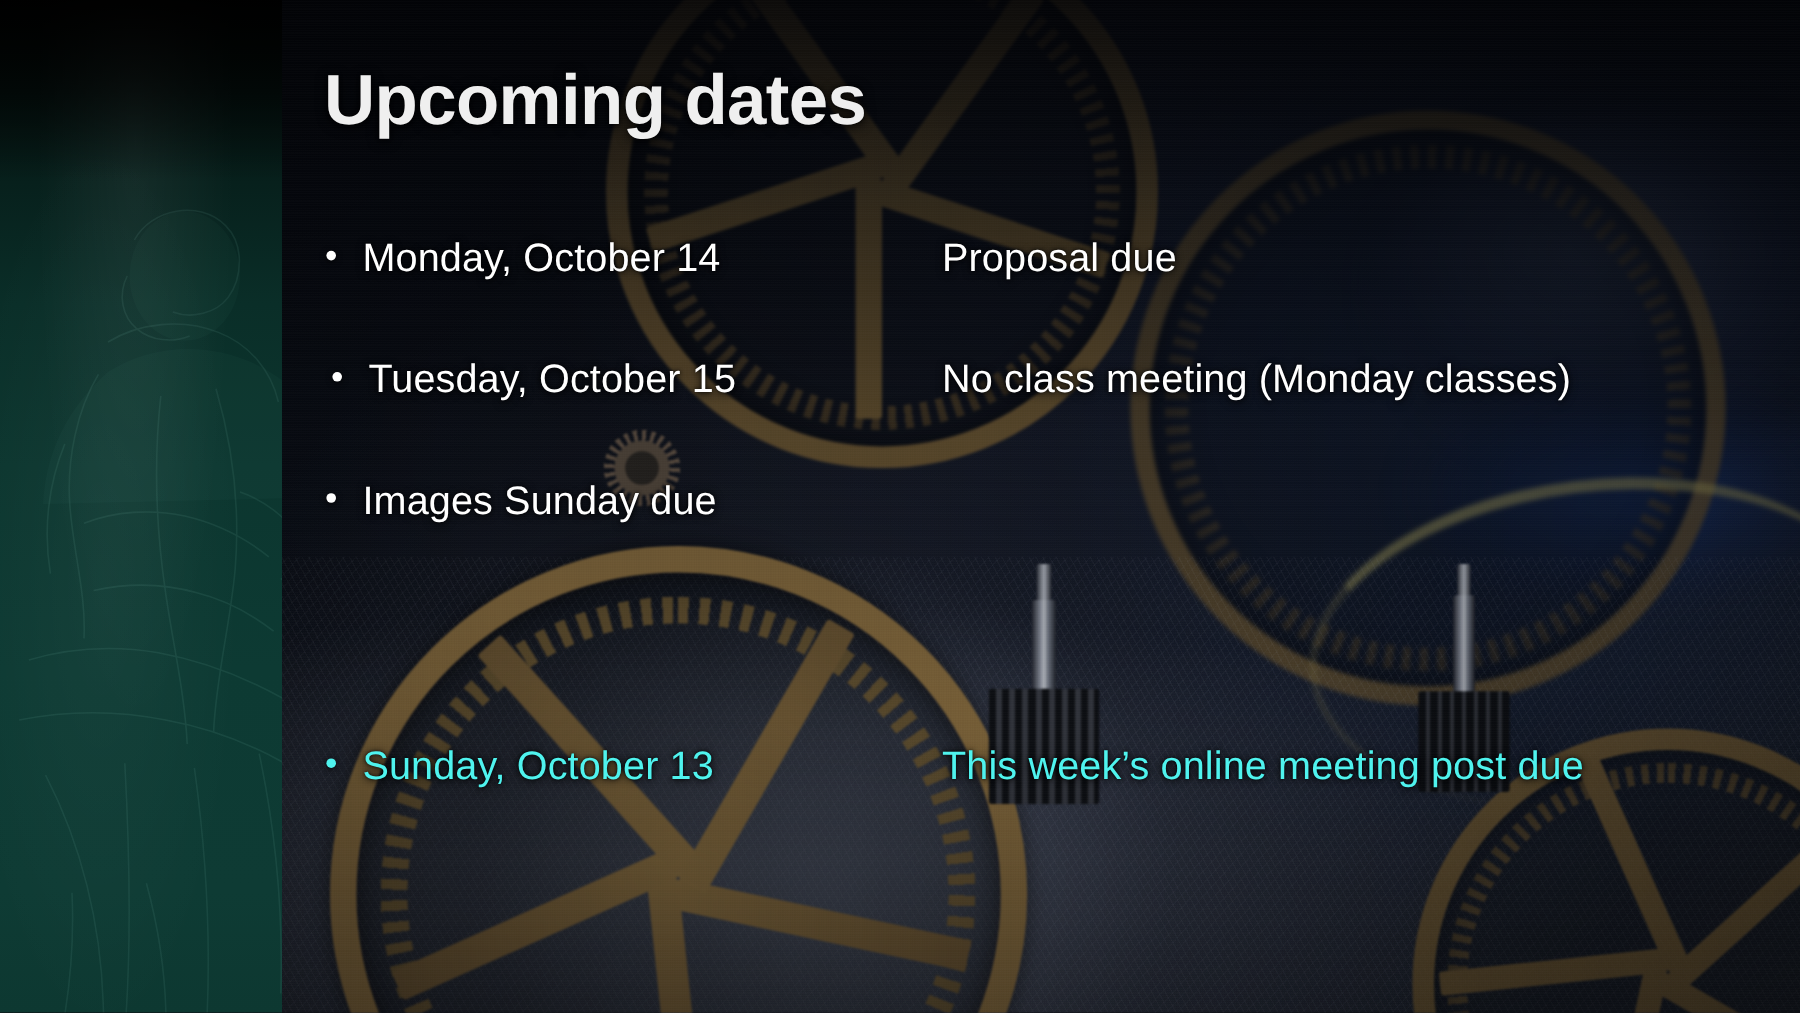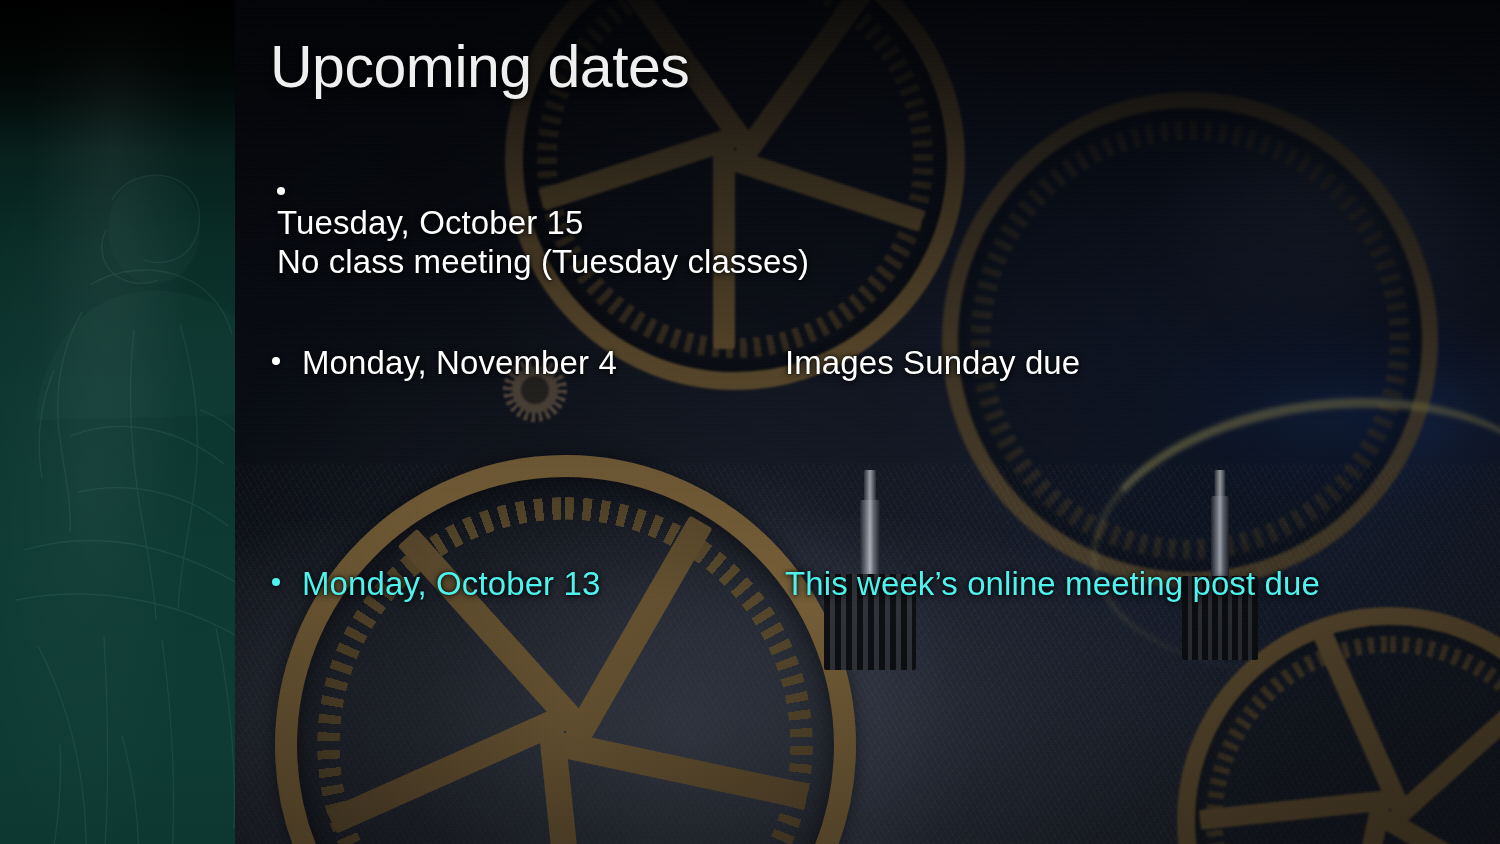--- a/index.html
+++ b/index.html
@@ -315,24 +315,24 @@
   }
 
   
   #content {
     position: absolute;
     inset: 0;
   }
   #slide-title {
     position: absolute;
     left: 270px;
-    top: 36px;
+    top: 52px;
     font-size: 59px;
     line-height: 1.08;
-    font-weight: 400;
+    font-weight: 700;
     letter-spacing: -0.5px;
     color: #efefef;
     text-shadow: 0 2px 10px rgba(0,0,0,0.85), 0 0 3px rgba(0,0,0,0.7);
     white-space: nowrap;
   }
 
   .bullet-list {
     position: absolute;
     left: 272px;
     top: 196px;
@@ -343,21 +343,21 @@
     display: flex;
     align-items: baseline;
     margin-bottom: 62px;
     color: #ffffff;
     font-size: 33px;
     line-height: 1.18;
     font-weight: 400;
     letter-spacing: 0.1px;
     text-shadow: 0 1px 7px rgba(0,0,0,0.9), 0 0 3px rgba(0,0,0,0.8);
   }
-  .bullet-row.indented { padding-left: 5px; flex-direction: column; }
+  .bullet-row.indented { padding-left: 5px; }
   .bullet-row.spaced-before { margin-top: 182px; }
   .bullet-row.highlight { color: #4ff3ee; }
   .bullet-row.highlight .dot { background: #4ff3ee; }
 
   .dot {
     flex: 0 0 auto;
     width: 8px;
     height: 8px;
     border-radius: 50%;
     background: #ffffff;
@@ -477,34 +477,38 @@
     <div class="wm-shade"></div>
     <div class="top-fade"></div>
   </div>
 
   <div id="content">
 
     <div id="slide-title">Upcoming dates</div>
 
     <div class="bullet-list">
 
+      <div class="bullet-row">
+        <span class="dot"></span>
+        <span class="col-date">Monday, October 14</span>
+        <span class="col-detail">Proposal due</span>
+      </div>
 
       <div class="bullet-row indented">
         <span class="dot"></span>
         <span class="col-date">Tuesday, October 15</span>
-        <span class="col-detail">No class meeting (Tuesday classes)</span>
+        <span class="col-detail">No class meeting (Monday classes)</span>
       </div>
 
       <div class="bullet-row">
         <span class="dot"></span>
-        <span class="col-date">Monday, November 4</span>
         <span class="col-detail">Images Sunday due</span>
       </div>
 
       <div class="bullet-row highlight spaced-before">
         <span class="dot"></span>
-        <span class="col-date">Monday, October 13</span>
+        <span class="col-date">Sunday, October 13</span>
         <span class="col-detail">This week’s online meeting post due</span>
       </div>
 
     </div>
   </div>
 </div>
 
 </body></html>

